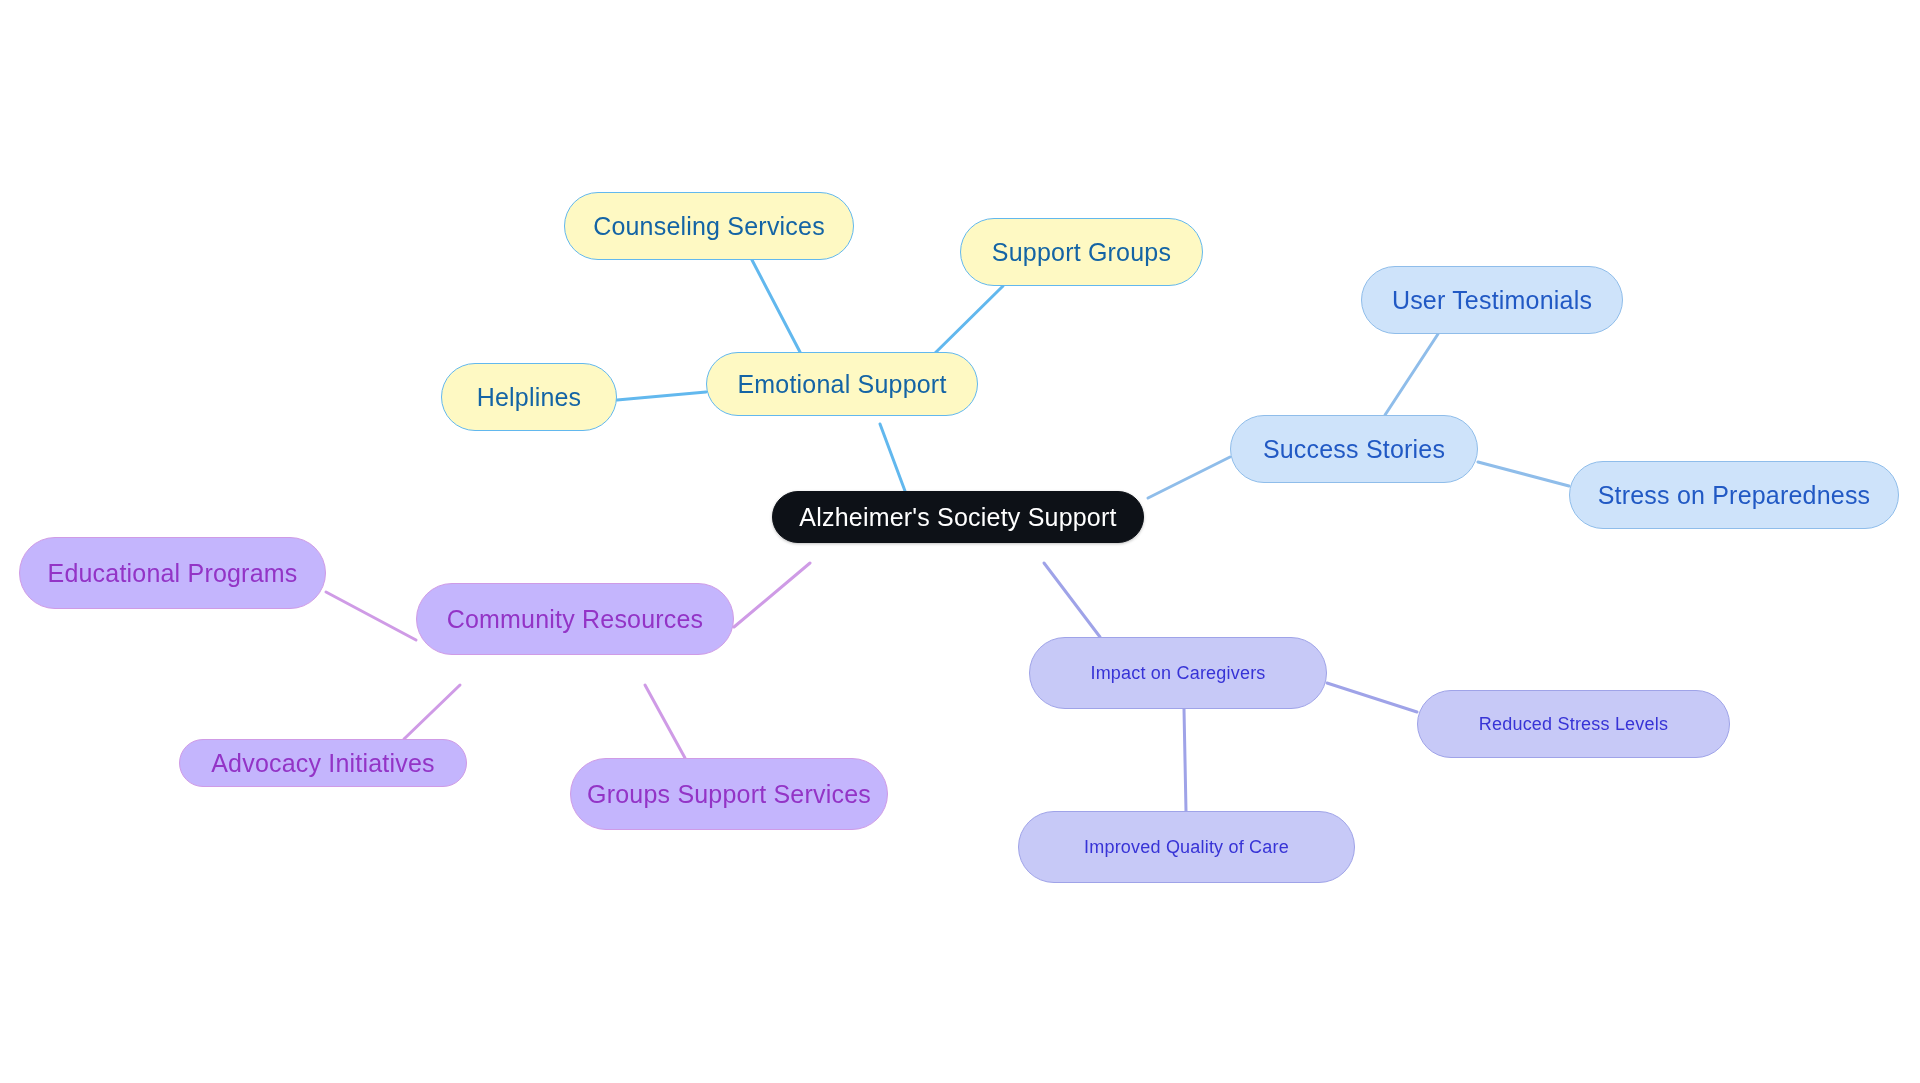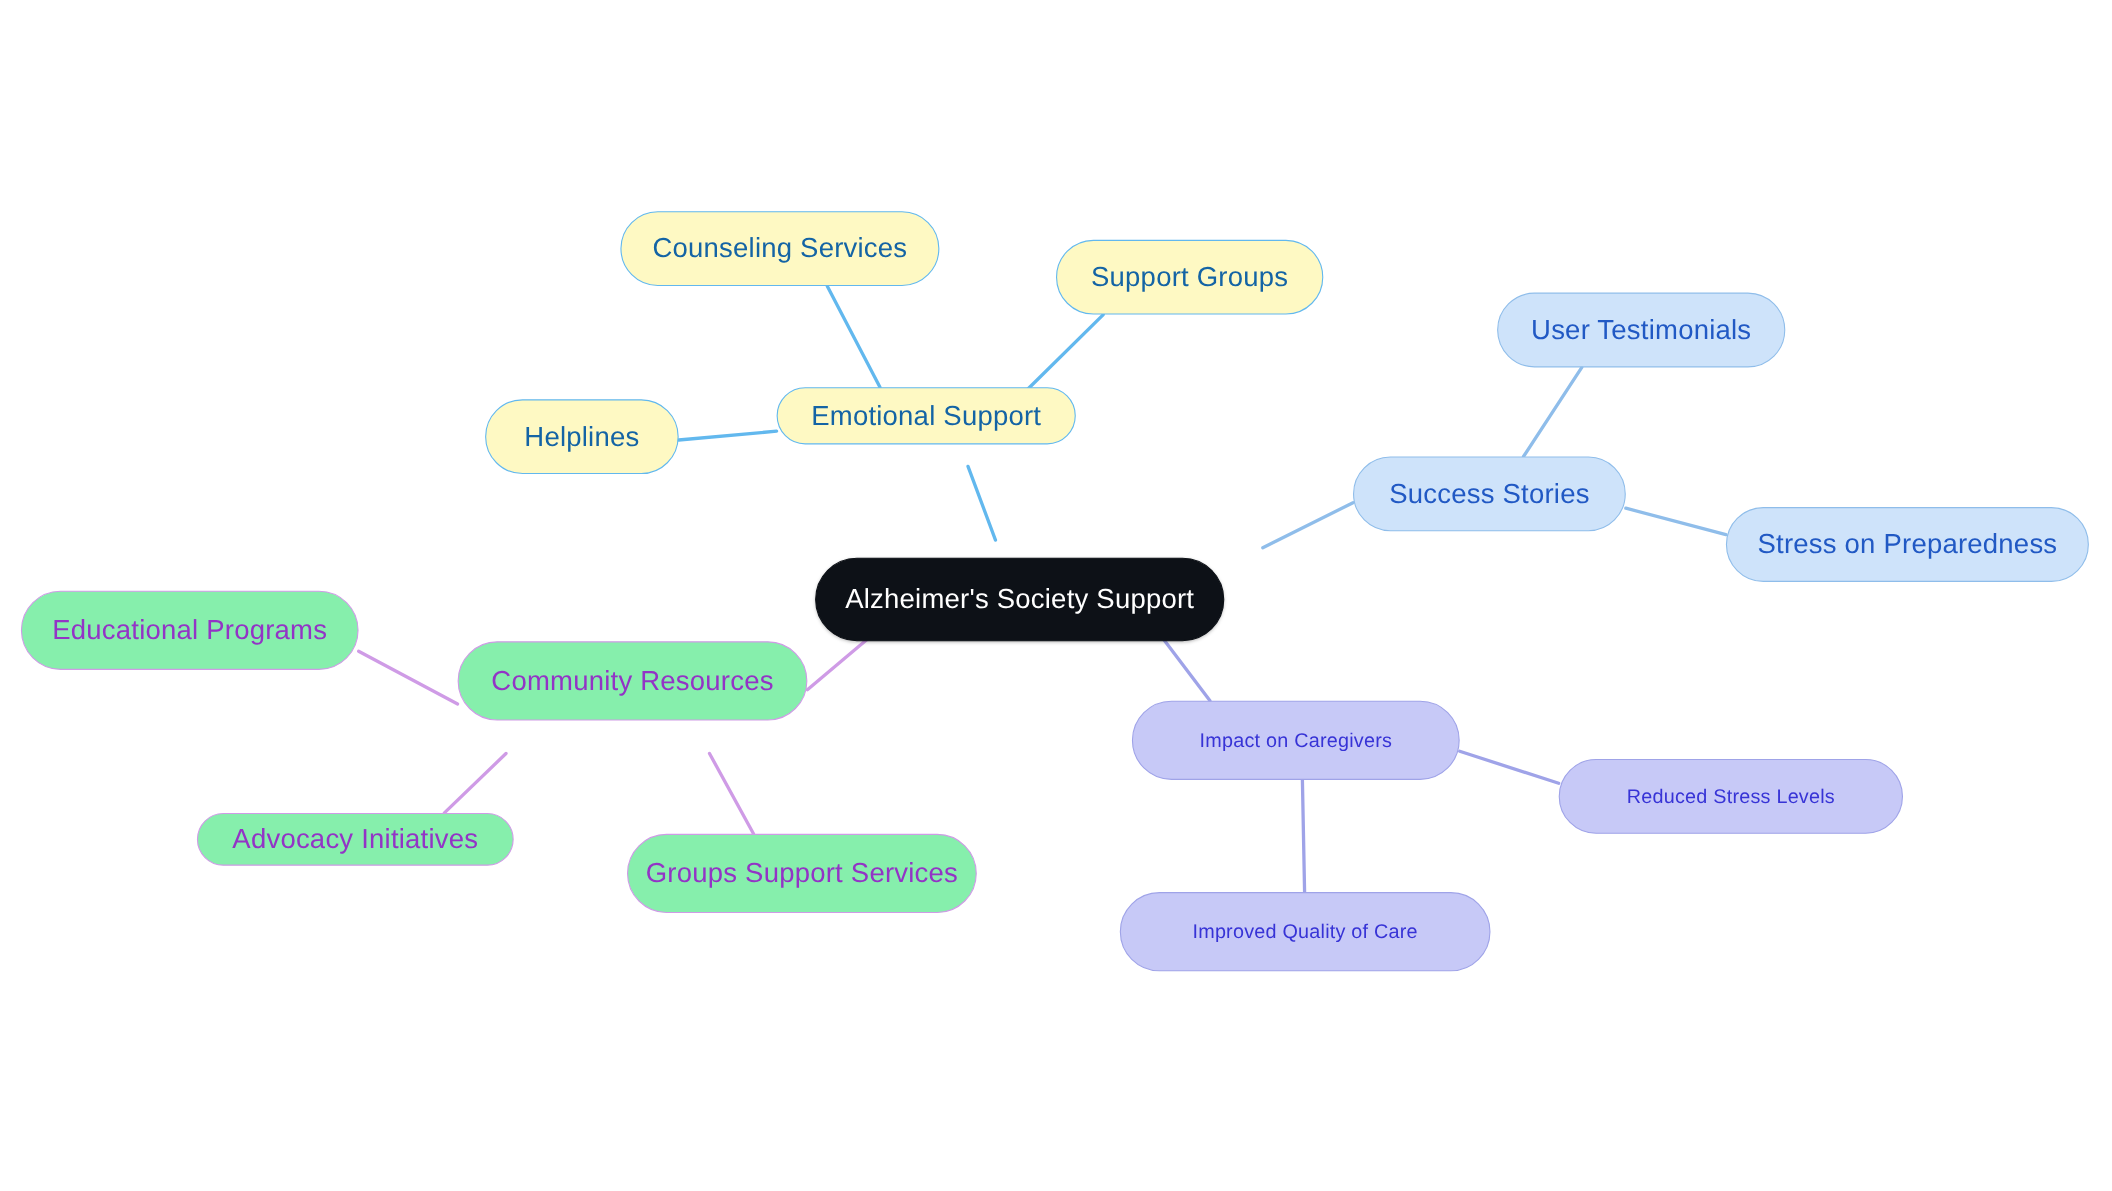--- a/index.html
+++ b/index.html
@@ -57,21 +57,21 @@
     color: #1464a5;
     font-size: 25px;
   }
   .node-lightblue {
     background: #cee3fa;
     border-color: #8fbdea;
     color: #2159c4;
     font-size: 25px;
   }
   .node-violet {
-    background: #86efac;
+    background: #c4b5fd;
     border-color: #cf9be6;
     color: #9334c6;
     font-size: 25px;
   }
   .node-periwinkle {
     background: #c7c9f7;
     border-color: #9fa3e8;
     color: #3733d6;
     font-size: 18px;
   }
@@ -90,24 +90,24 @@
       <line x1="1478" y1="462" x2="1569" y2="486" stroke="#8fbdea" stroke-width="3" stroke-linecap="round"></line>
       <line x1="1044" y1="563" x2="1100" y2="637" stroke="#9fa3e8" stroke-width="3" stroke-linecap="round"></line>
       <line x1="1327" y1="683" x2="1417" y2="712" stroke="#9fa3e8" stroke-width="3" stroke-linecap="round"></line>
       <line x1="1184" y1="709" x2="1186" y2="811" stroke="#9fa3e8" stroke-width="3" stroke-linecap="round"></line>
       <line x1="810" y1="563" x2="734" y2="627" stroke="#cf9be6" stroke-width="3" stroke-linecap="round"></line>
       <line x1="416" y1="640" x2="326" y2="592" stroke="#cf9be6" stroke-width="3" stroke-linecap="round"></line>
       <line x1="460" y1="685" x2="404" y2="739" stroke="#cf9be6" stroke-width="3" stroke-linecap="round"></line>
       <line x1="645" y1="685" x2="685" y2="758" stroke="#cf9be6" stroke-width="3" stroke-linecap="round"></line>
     </svg>
   <div id="node-layer">
-      <div class="node node-root" style="left: 741px; top: 491px; width: 372px; height: 76px; margin-top: 16px;">
+      <div class="node node-root" style="left: 772px; top: 491px; width: 372px; height: 52px;">
         <span class="node-label">Alzheimer's Society Support</span>
       </div>
-      <div class="node node-blue" style="left: 706px; top: 352px; width: 272px; height: 52px;">
+      <div class="node node-blue" style="left: 706px; top: 352px; width: 272px; height: 64px;">
         <span class="node-label">Emotional Support</span>
       </div>
       <div class="node node-blue" style="left: 564px; top: 192px; width: 290px; height: 68px;">
         <span class="node-label">Counseling Services</span>
       </div>
       <div class="node node-blue" style="left: 960px; top: 218px; width: 243px; height: 68px;">
         <span class="node-label">Support Groups</span>
       </div>
       <div class="node node-blue" style="left: 441px; top: 363px; width: 176px; height: 68px;">
         <span class="node-label">Helplines</span>

